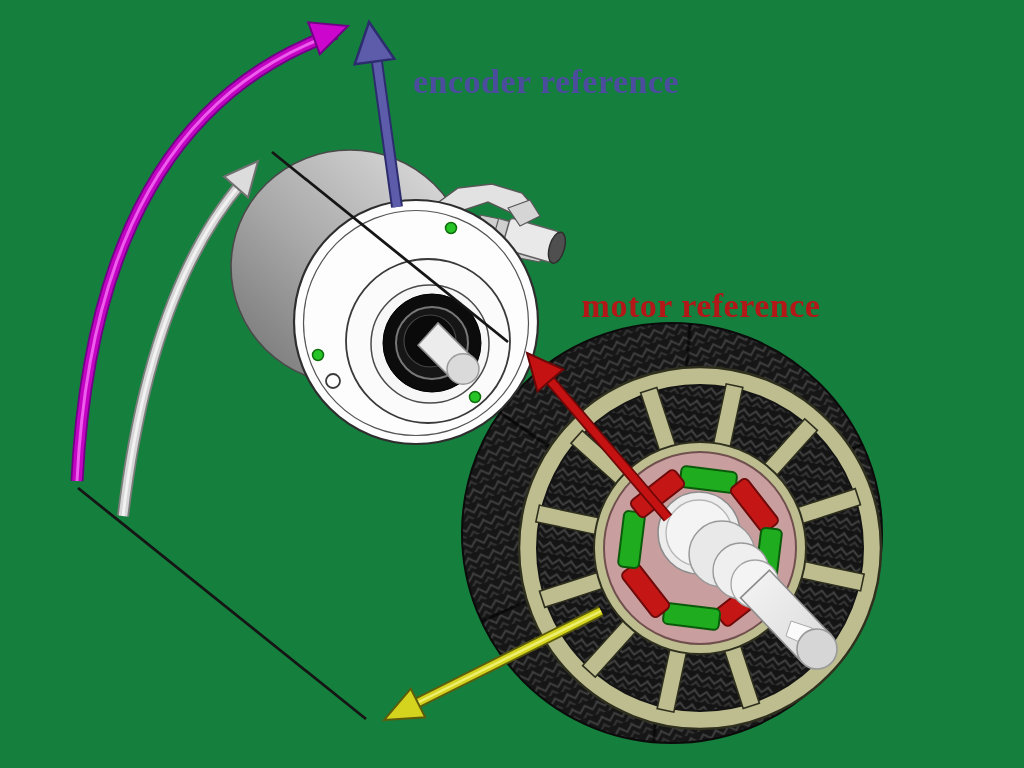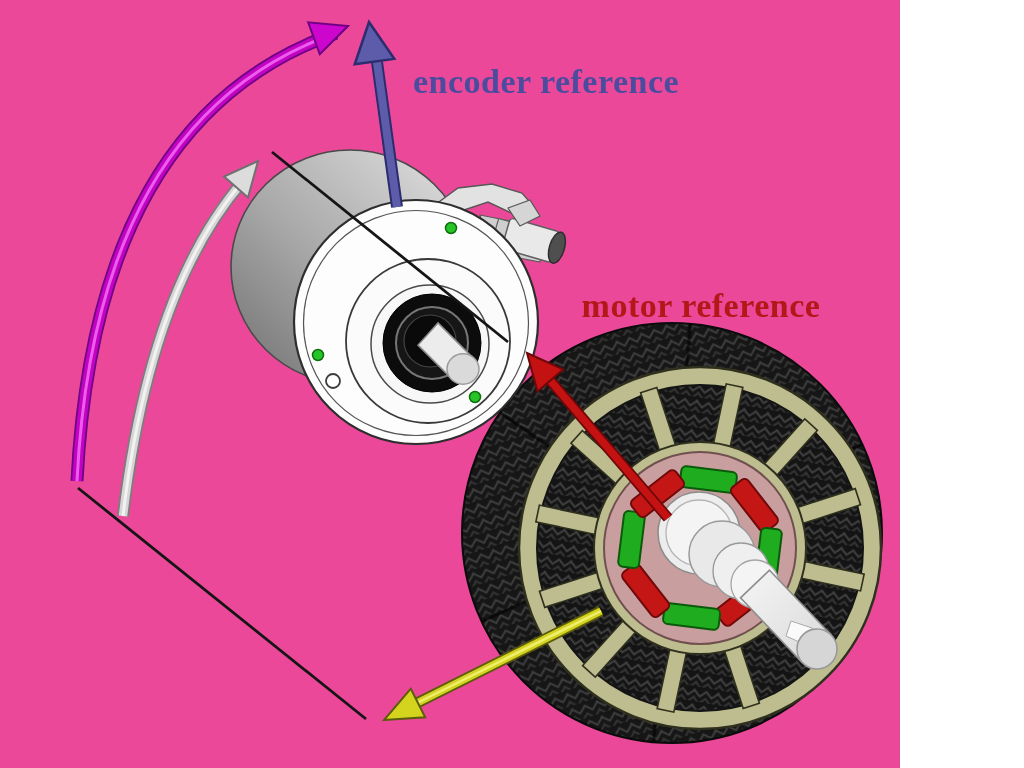--- a/index.html
+++ b/index.html
@@ -1,16 +1,16 @@
 <!DOCTYPE html>
 <html><head>
 <meta charset="utf-8">
 <style>
   html,body{margin:0;padding:0;background:#ffffff;}
-  #canvas{position:relative;width:900px;height:768px;background:#ec4899;overflow:hidden;
+  #canvas{position:relative;width:1024px;height:768px;background:#15803d;overflow:hidden;
           font-family:"Liberation Serif","DejaVu Serif",serif;}
   svg{position:absolute;left:0;top:0;}
   text.ref-label{font-family:"Liberation Serif","DejaVu Serif",serif;font-weight:bold;
                  font-size:34px;letter-spacing:0.5px;}
 </style>
 </head>
 <body>
 
 <div id="canvas">
 <svg width="1024" height="768" viewBox="0 0 1024 768">

